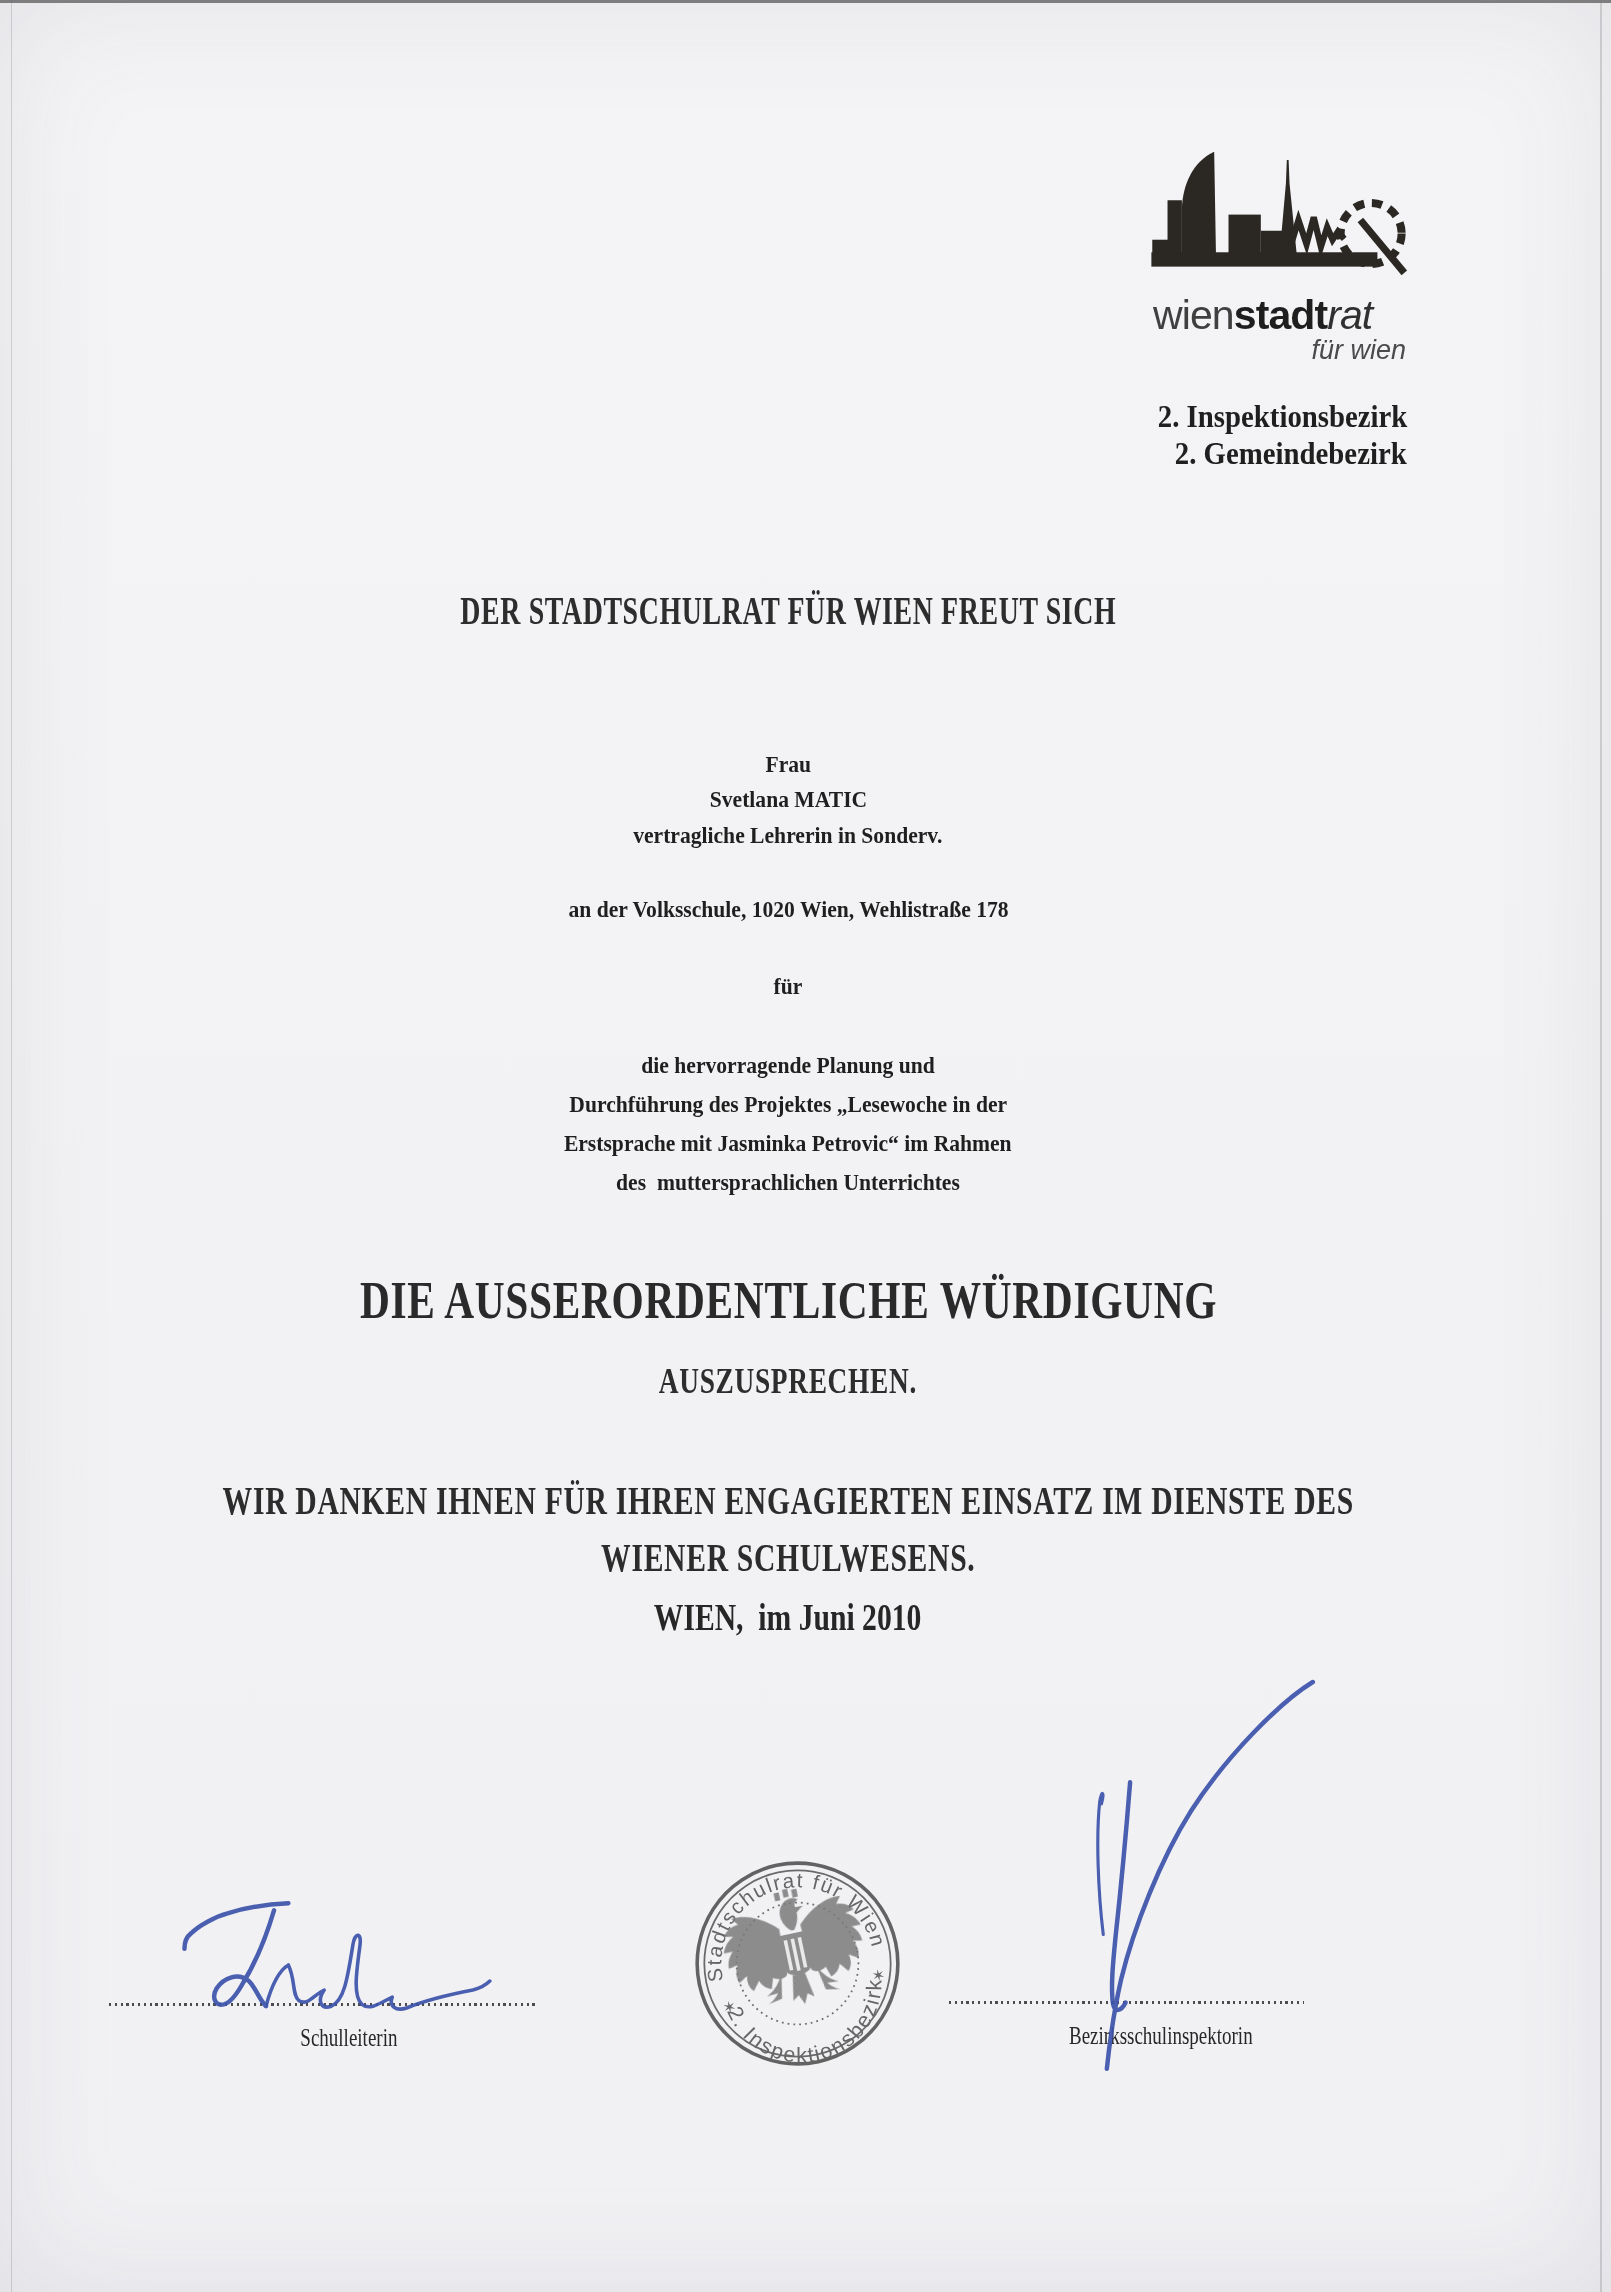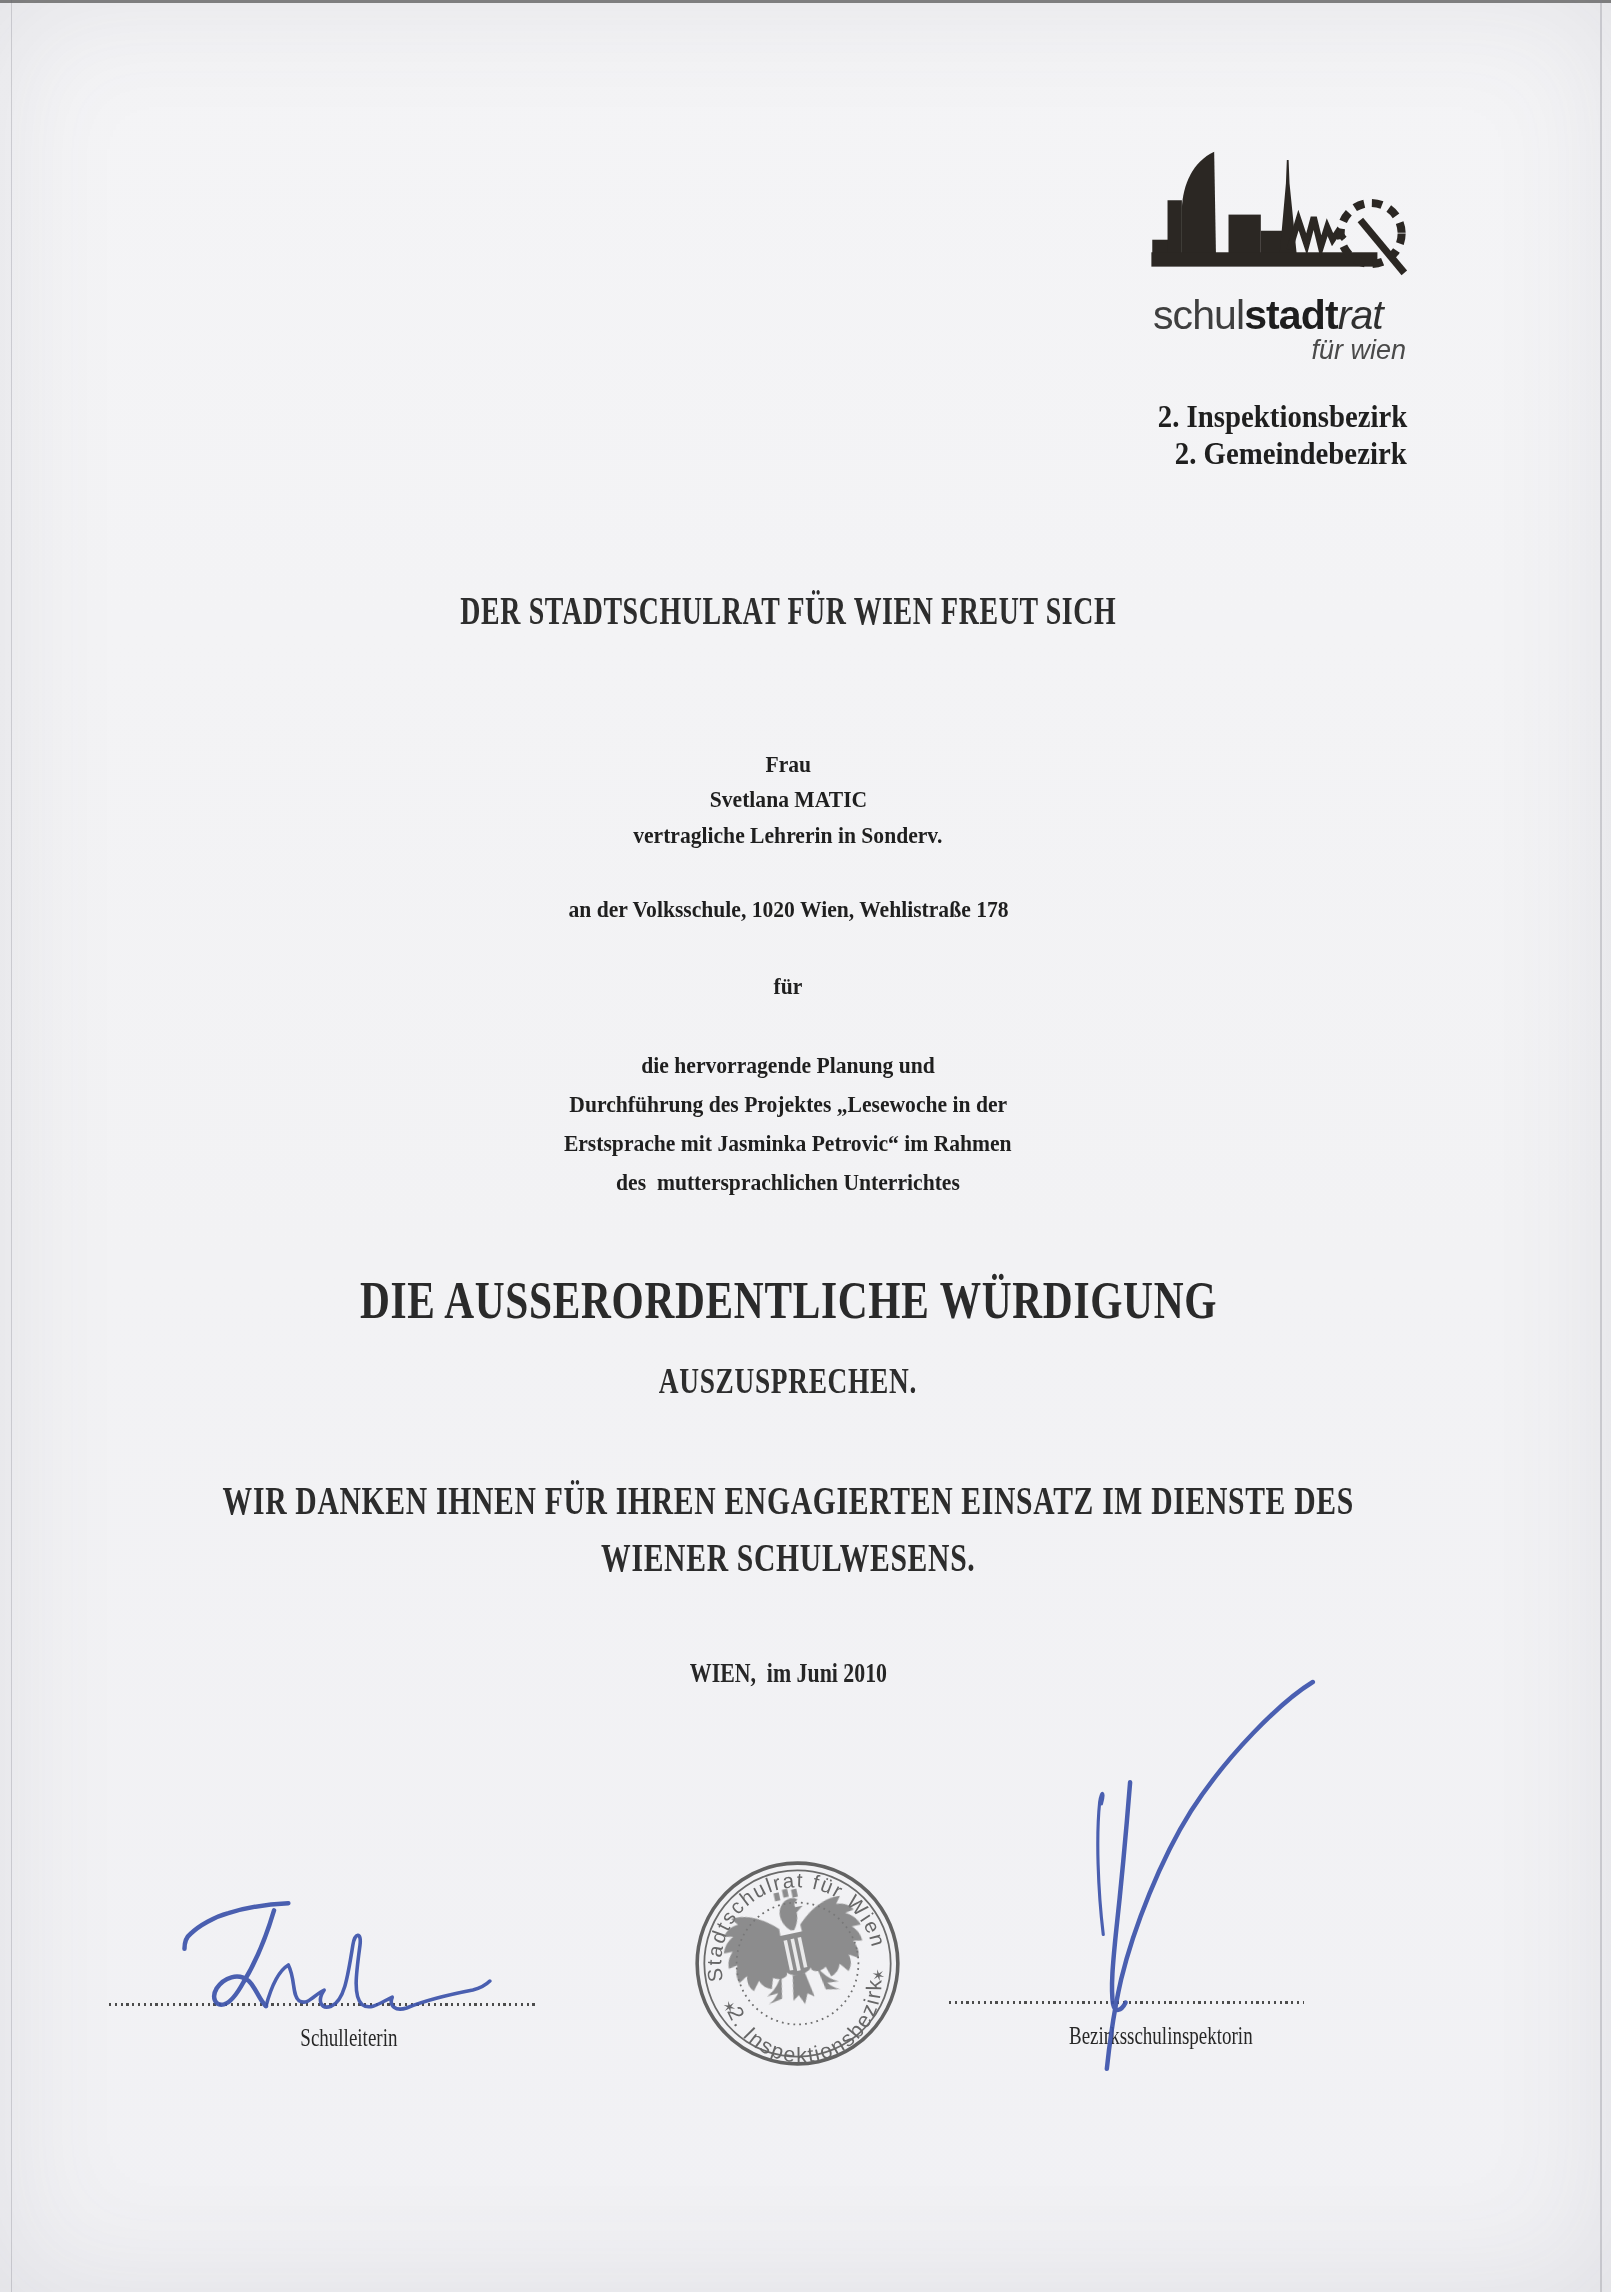--- a/index.html
+++ b/index.html
@@ -30,21 +30,21 @@
   .frau{top:751px;}
   .name{top:786px;}
   .role{top:822px;}
   .school{top:896px;}
   .fuer{top:973px;}
   .achv{top:1046px;line-height:39px;}
   .award-title{top:1270px;font-size:53px;color:#2a2a2a;letter-spacing:0.9px;}
   .award-sub{top:1360px;font-size:36px;color:#2d2d2d;letter-spacing:0.9px;}
   .thanks1{top:1478px;font-size:39px;color:#2c2c2c;letter-spacing:0.9px;}
   .thanks2{top:1535px;font-size:39px;color:#2c2c2c;letter-spacing:0.9px;}
-  .dateline{top:1657px;font-size:28px;color:#262626;}
+  .dateline{top:1595px;font-size:38px;color:#262626;}
 
   
   .logo-svg{position:absolute;left:1146px;top:149px;width:296px;height:133px;}
   .brand{position:absolute;left:1153px;top:292px;font-family:"Liberation Sans","DejaVu Sans",sans-serif;font-size:41px;letter-spacing:-0.9px;white-space:nowrap;}
   .brand .p1{color:#3f3f3f;font-weight:400;}
   .brand .p2{color:#1e1e1e;font-weight:700;}
   .brand .p3{color:#303030;font-style:italic;font-weight:400;}
   .tagline{position:absolute;left:1146px;top:335px;width:260px;text-align:right;font-family:"Liberation Sans","DejaVu Sans",sans-serif;font-style:italic;font-size:27px;color:#4a4a4a;}
   .district{position:absolute;right:204px;top:398px;width:627px;text-align:right;font-size:32px;font-weight:bold;color:#1f1f1f;line-height:37px;}
 
@@ -74,21 +74,21 @@
       <rect x="92" y="73" width="36" height="44"></rect>
       <rect x="128" y="91" width="26" height="26"></rect>
       <path d="M149,117 L156,38 L157,12 L159,12 L160,38 L168,117 Z"></path>
       <rect x="6" y="115" width="252" height="16"></rect>
     </g>
     <path d="M160,112 L170,79 L179,106 L187,76 L195,109 L202,87 L208,101 L214,92 L221,100" fill="none" stroke="#2b2723" stroke-width="7"></path>
     <circle cx="251" cy="94" r="34" fill="none" stroke="#2b2723" stroke-width="9" stroke-dasharray="11.5 8.6"></circle>
     <line x1="239" y1="79" x2="288" y2="138" stroke="#2b2723" stroke-width="8"></line>
   </svg>
 
-  <div class="brand"><span class="p1">schul</span><span class="p2">stadt</span><span class="p3">rat</span></div>
+  <div class="brand"><span class="p1">wien</span><span class="p2">stadt</span><span class="p3">rat</span></div>
   <div class="tagline">für wien</div>
 
   <div class="district">
     <div><span class="t cx90 or">2. Inspektionsbezirk</span></div>
     <div><span class="t cx90 or">2. Gemeindebezirk</span></div>
   </div>
 
   <div class="cblock h1"><span class="t cx68">DER STADTSCHULRAT FÜR WIEN FREUT SICH</span></div>
 
   <div class="cblock bold36 frau"><span class="t cx90">Frau</span></div>

